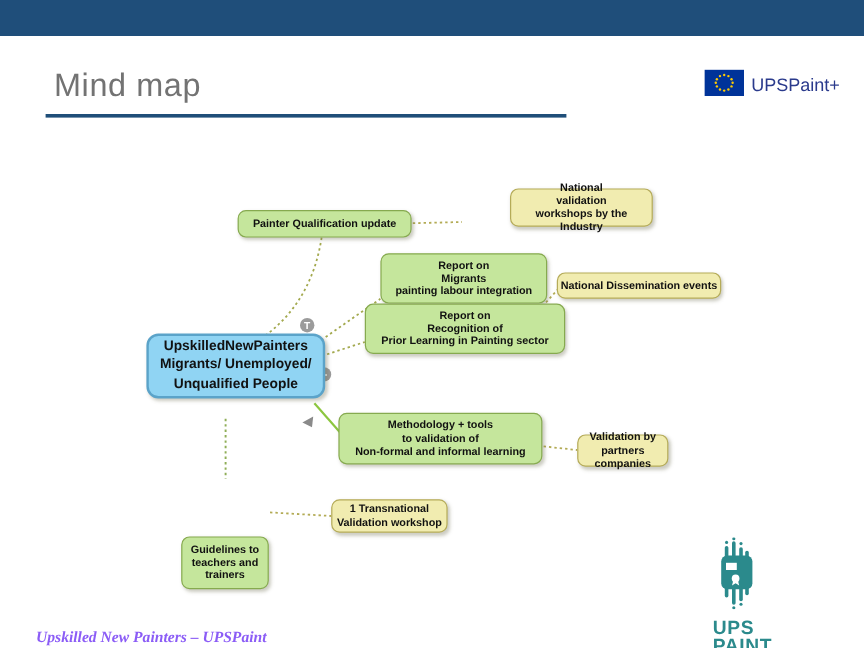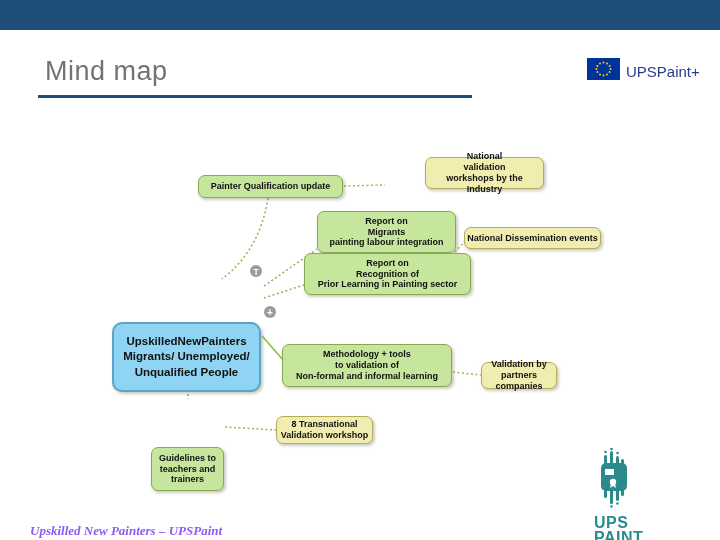--- a/index.html
+++ b/index.html
@@ -26,21 +26,21 @@
   .yellow{background:#F1ECB0;border:1.5px solid #B5AB58;}
   .central{
     background:#90D4F3;border:2px solid #5BA3C9;border-radius:10px;
     font-size:11.5px;line-height:1.35;
   }
   #n-painter {left:198px;top:175px;width:145px;height:23px;}
   #n-natval  {left:385px;top:157px;width:119px;height:32px;margin-left:40px;}
   #n-migrants{left:317px;top:211px;width:139px;height:42px;}
   #n-dissem  {left:464px;top:227px;width:137px;height:22px;}
   #n-recog   {left:304px;top:253px;width:167px;height:42px;}
-  #n-central {left:112px;top:278px;width:149px;height:70px;margin-top:44px;}
+  #n-central {left:122px;top:278px;width:149px;height:54px;}
   #n-method  {left:282px;top:344px;width:170px;height:43px;}
   #n-valpart {left:481px;top:362px;width:76px;height:27px;}
   #n-guide   {left:151px;top:399px;width:73px;height:44px;margin-top:48px;}
   #n-trans   {left:276px;top:416px;width:97px;height:28px;}
   .connectors{position:absolute;left:0;top:0;width:720px;height:540px;pointer-events:none;}
   .footer-text{
     position:absolute;left:30px;top:523px;
     font-family:"Liberation Serif",serif;font-style:italic;font-weight:bold;
     font-size:13px;color:#8b5cf6;
   }
@@ -127,21 +127,21 @@
 Recognition of
 Prior Learning in Painting sector</div>
 <div class="node green" id="n-method">Methodology + tools
 to validation of
 Non-formal and informal learning</div>
 <div class="node yellow" id="n-valpart">Validation by
 partners companies</div>
 <div class="node green" id="n-guide">Guidelines to
 teachers and
 trainers</div>
-<div class="node yellow" id="n-trans">8 Transnational
+<div class="node yellow" id="n-trans">1 Transnational
 Validation workshop</div>
 
 <div class="footer-text">Upskilled New Painters – UPSPaint</div>
 
 <div class="ups-logo">
   <span>
     <svg width="42" height="60" viewBox="0 0 42 60">
       <g fill="#2B8A8C">
         <rect x="7" y="15" width="26" height="28" rx="5"></rect>
         <rect x="10" y="7" width="3" height="10" rx="1.5"></rect>

